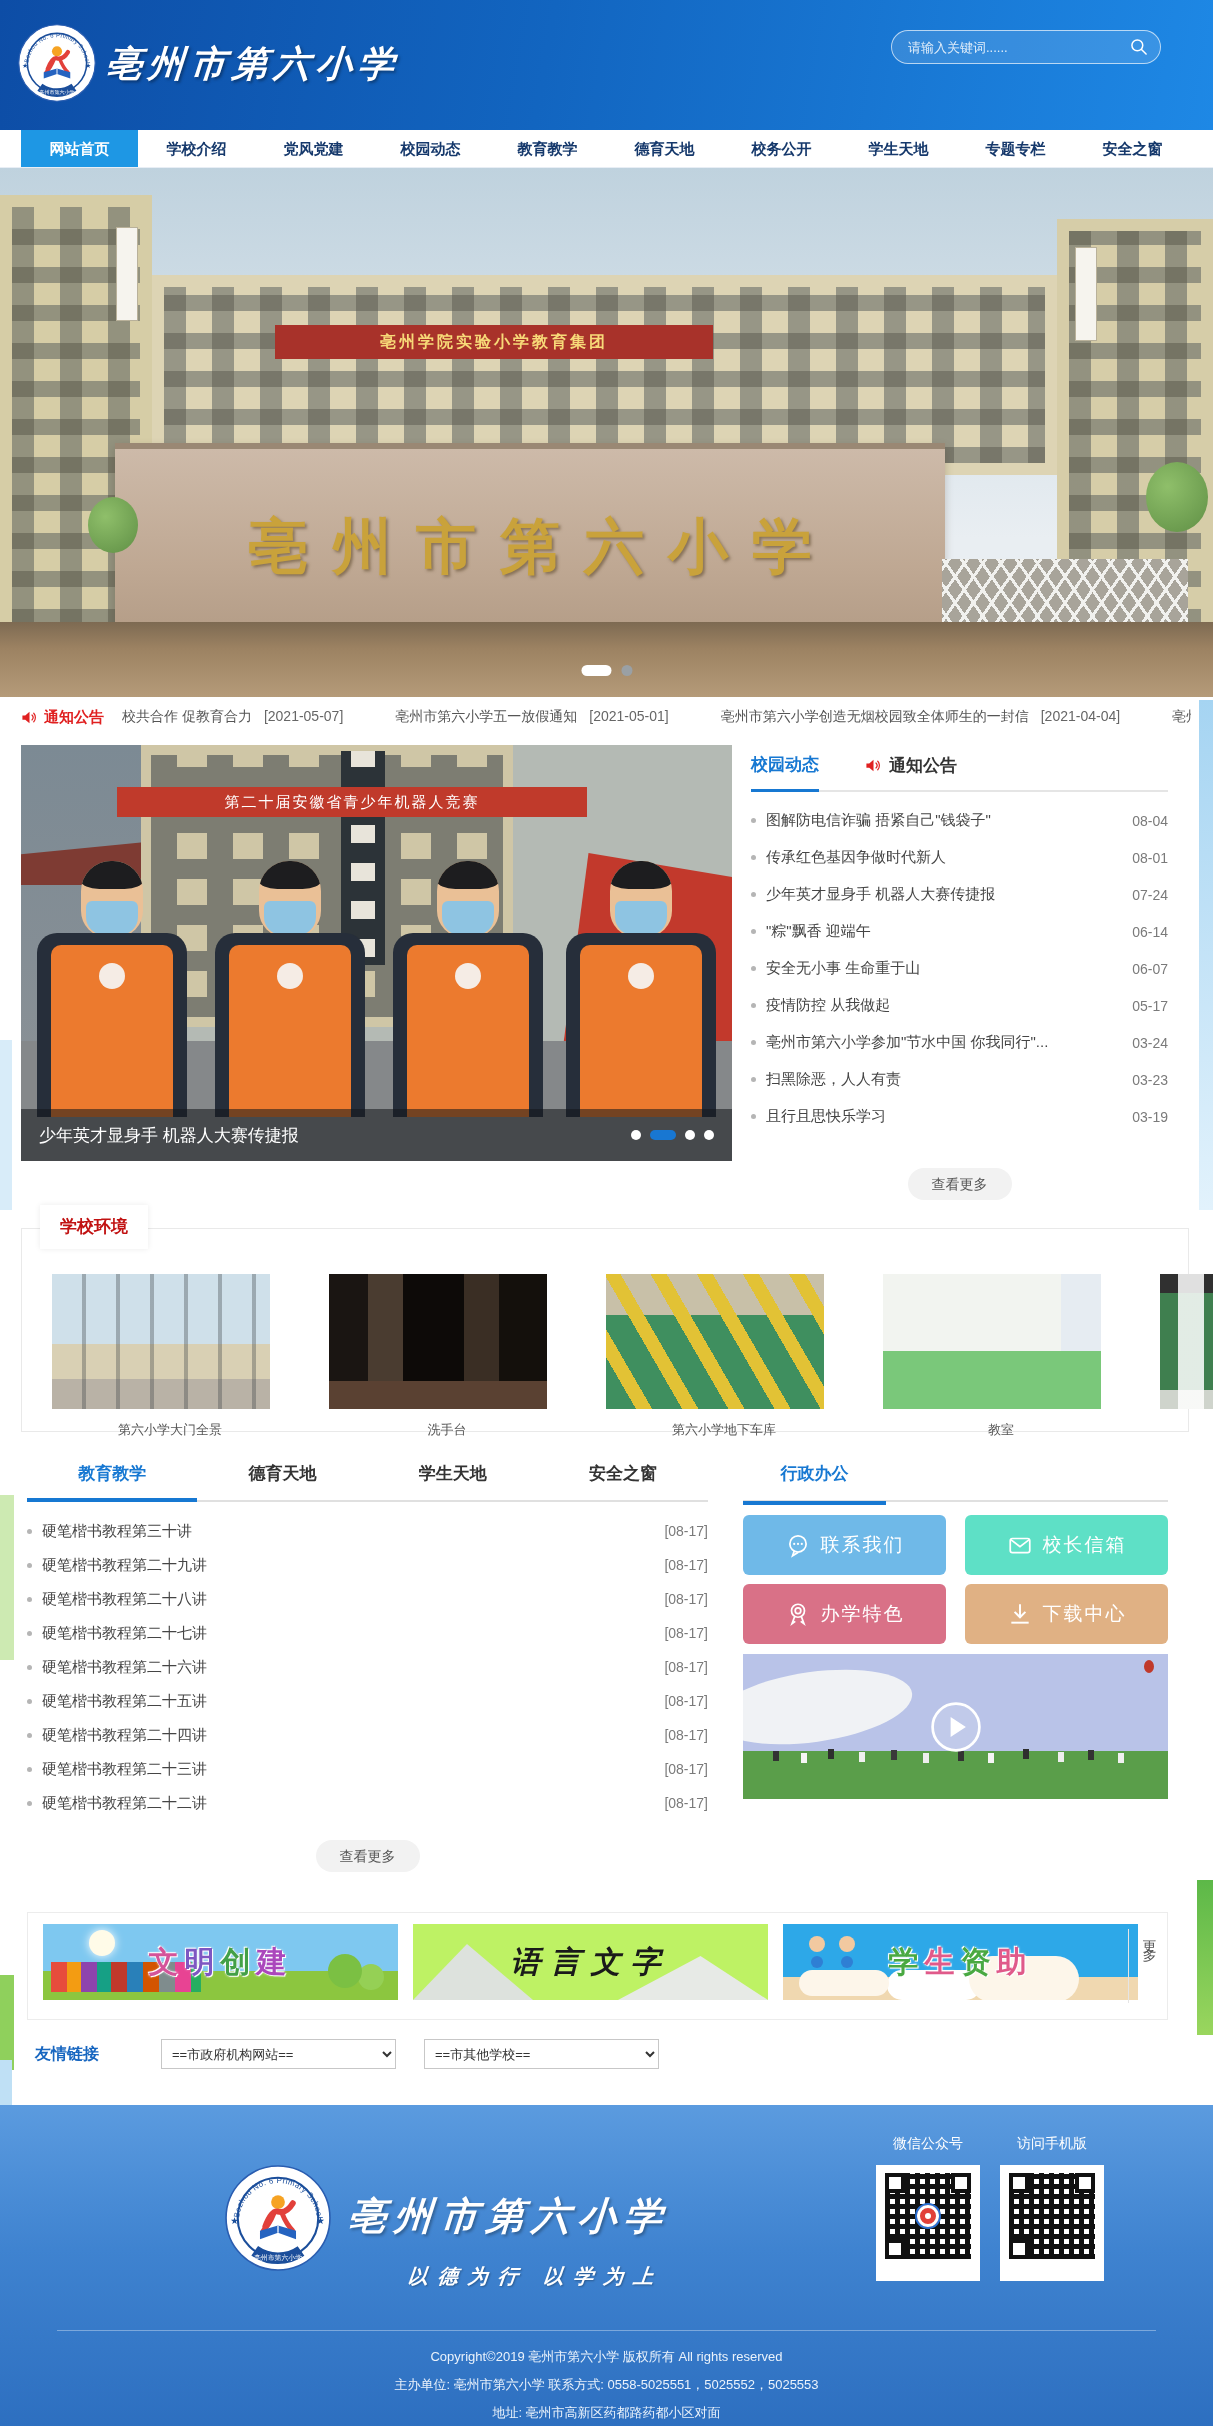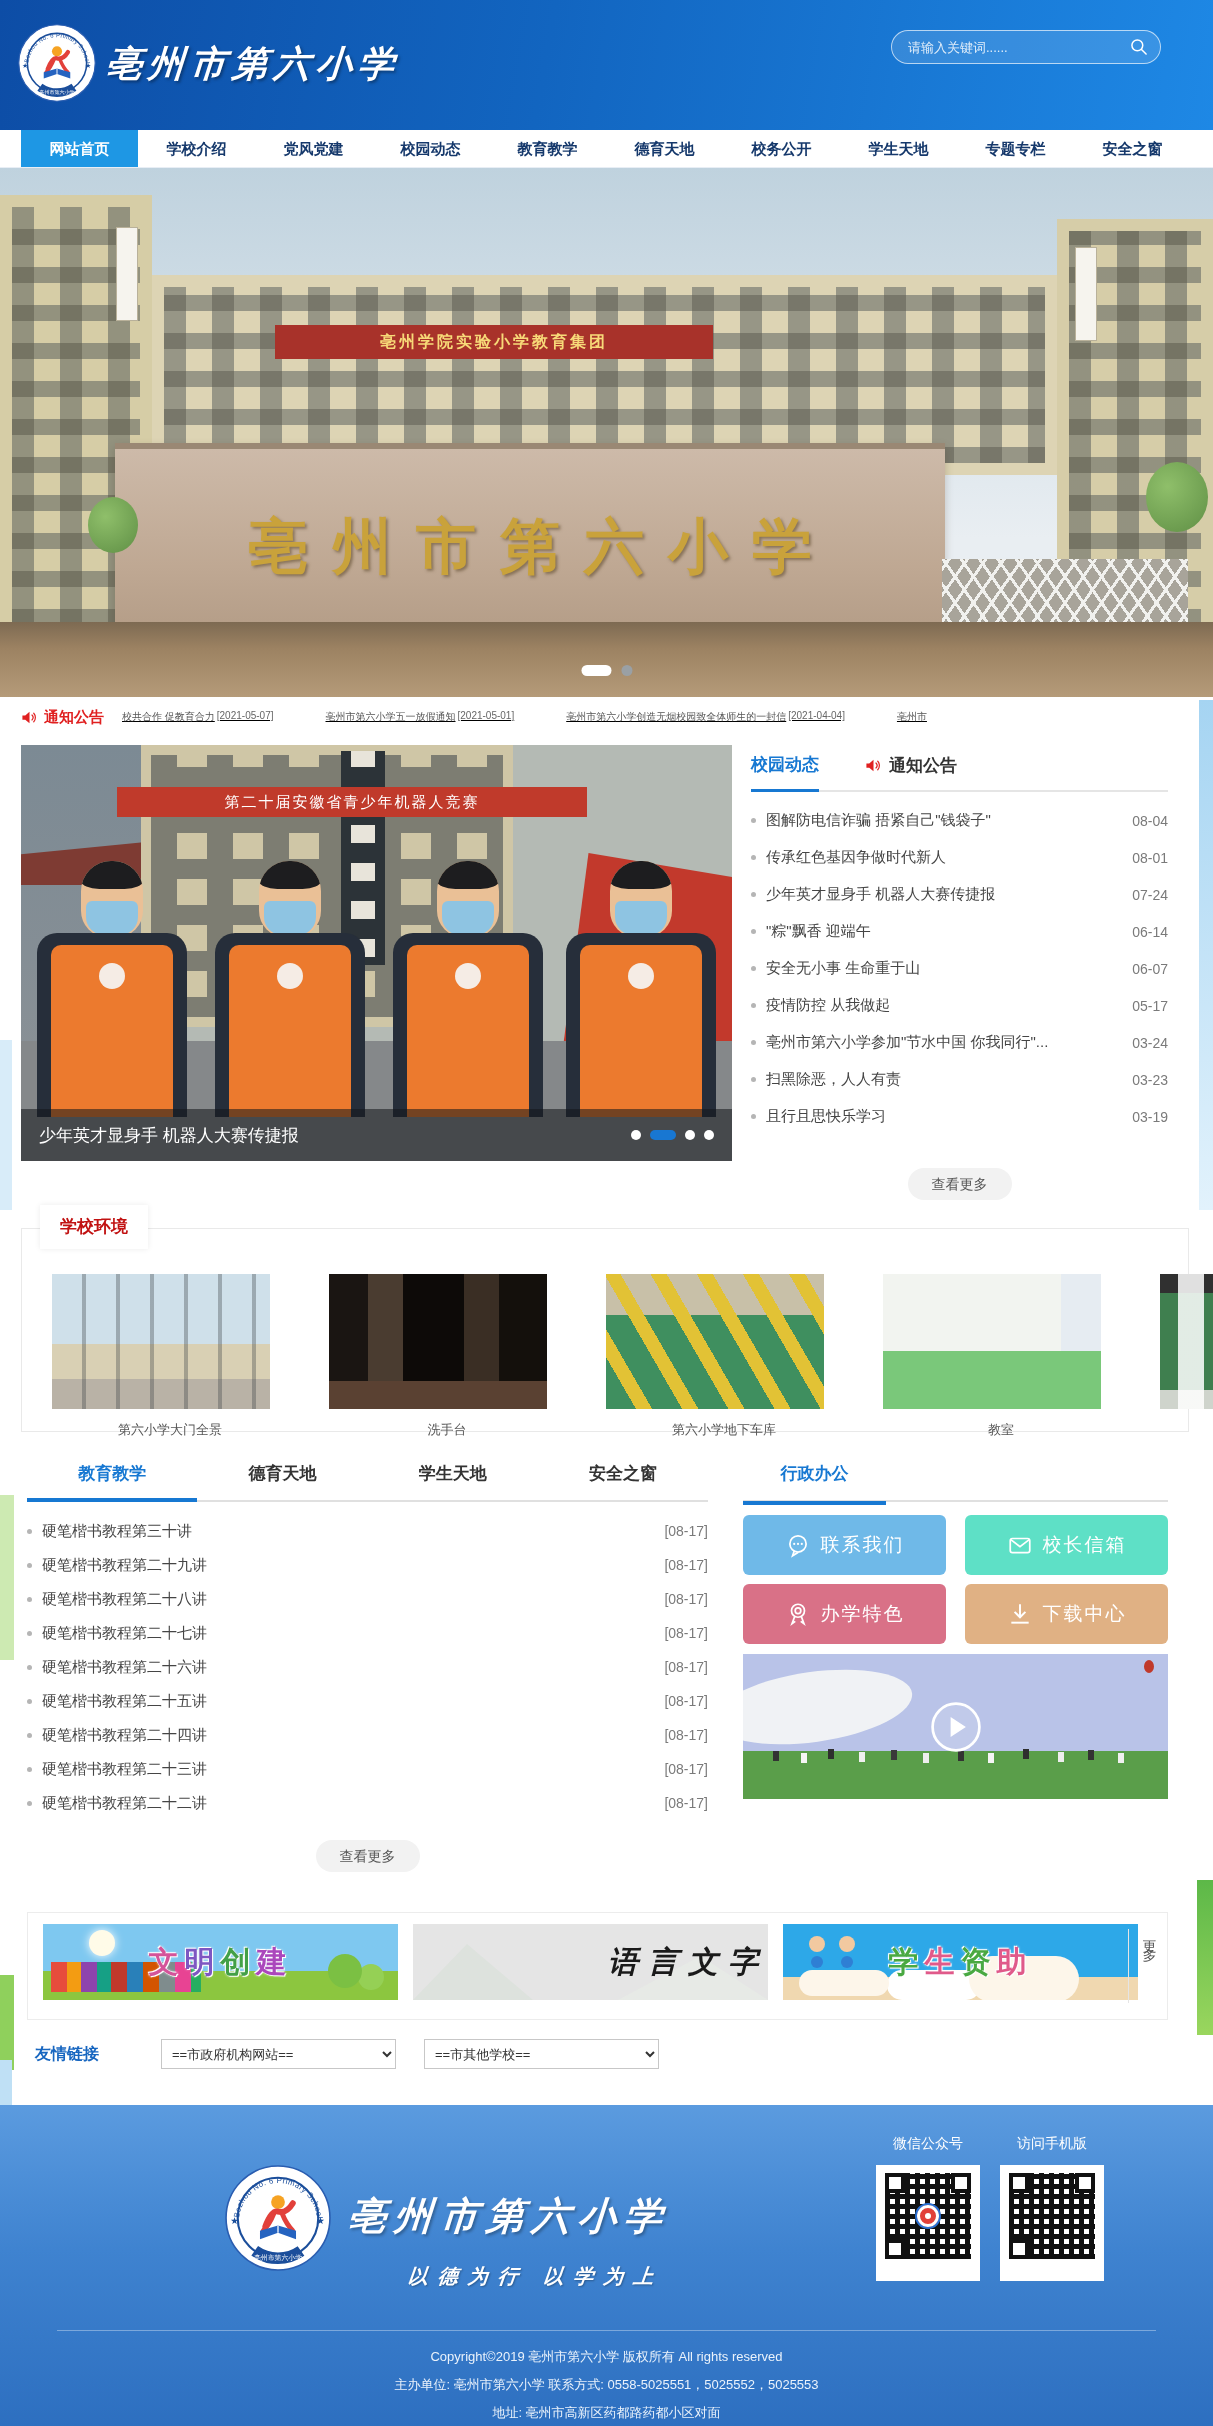--- a/index.html
+++ b/index.html
@@ -62,21 +62,21 @@
   .tree{position:absolute;border-radius:50%;background:radial-gradient(circle at 35% 35%,#8fbf6a,#5f8f45);}
   .t1{left:88px;top:330px;width:50px;height:56px;} .t2{left:1146px;top:295px;width:62px;height:70px;}
   .hero-dots{position:absolute;left:50%;top:498px;transform:translateX(-50%);display:flex;gap:10px;align-items:center;}
   .hd{width:11px;height:11px;border-radius:6px;background:#9aa0a4;}
   .hd.on{width:30px;background:#fff;}
 
   
   .notice{position:absolute;top:697px;left:21px;width:1170px;height:40px;background:#fff;display:flex;align-items:center;overflow:hidden;z-index:2;}
   .ntc-label{display:flex;align-items:center;gap:6px;color:#e02020;font-weight:bold;font-size:15px;margin-right:18px;flex:none;}
   .ntc-items{display:flex;gap:52px;white-space:nowrap;overflow:hidden;flex:1;}
-  .ntc-item{display:flex;gap:2px;font-size:10px;flex:none;text-decoration:underline;}
+  .ntc-item{display:flex;gap:12px;font-size:14px;flex:none;}
   .ntc-item a{color:#555;} .ntc-date{color:#666;}
 
   
   .car{position:absolute;left:21px;top:745px;width:711px;height:416px;overflow:hidden;background:#b4bab4;z-index:2;}
   .cb-street{position:absolute;left:0;top:0;width:140px;height:416px;background:linear-gradient(180deg,#7c8a94,#8d9296);}
   .cb-roof{position:absolute;left:0;top:96px;width:135px;height:44px;background:#7e3b33;clip-path:polygon(0 30%,100% 0,100% 100%,0 100%);}
   .cb-bld{position:absolute;left:120px;top:0;width:372px;height:282px;background:#cfc6a6;}
   .cb-win{position:absolute;inset:10px;opacity:.5;
     background-image:repeating-linear-gradient(0deg,#2e3640 0 20px,transparent 20px 46px),
                      repeating-linear-gradient(90deg,#2e3640 0 26px,transparent 26px 56px);}
@@ -161,21 +161,21 @@
   .ban-box{position:absolute;left:27px;top:1912px;width:1141px;height:108px;border:1px solid #ececec;box-sizing:border-box;background:#fff;z-index:2;}
   .ban-row{position:absolute;left:15px;top:11px;display:flex;gap:15px;}
   .ban{position:relative;width:355px;height:76px;overflow:hidden;display:flex;align-items:center;justify-content:center;}
   .ban-text{position:relative;z-index:3;font-size:30px;font-weight:bold;letter-spacing:6px;
     text-shadow:0 0 3px #fff,1px 1px 0 #fff,-1px -1px 0 #fff;}
   .ban0{background:linear-gradient(180deg,#7ec8f0 0 62%,#8cc63f 62%);}
   .bn0-sun{position:absolute;left:46px;top:6px;width:26px;height:26px;border-radius:50%;background:#fffbe8;box-shadow:0 0 10px #fff;}
   .bn0-city{position:absolute;left:8px;bottom:8px;width:150px;height:30px;
     background:linear-gradient(90deg,#e74c3c 0 16px,#f39c12 16px 30px,#8e44ad 30px 46px,#16a085 46px 60px,#c0392b 60px 76px,#2980b9 76px 92px,#d35400 92px 108px,#7f8c8d 108px 124px,#e84393 124px 140px,#27ae60 140px);}
   .bn0-tree{position:absolute;right:36px;bottom:12px;width:34px;height:34px;border-radius:50%;background:#7bc043;box-shadow:26px 6px 0 -4px #95d055;}
-  .ban1{background:#e5e5e5;justify-content:flex-end;}
+  .ban1{background:#bef264;}
   .bn1-mtn{position:absolute;left:0;bottom:0;width:120px;height:56px;background:#dde2dd;clip-path:polygon(0 100%,45% 0,100% 100%);}
   .bn1-mtn2{position:absolute;right:0;bottom:0;width:150px;height:44px;background:#e7eae6;clip-path:polygon(0 100%,55% 0,100% 100%);}
   .ban1 .ban-text{font-style:italic;text-shadow:none;letter-spacing:10px;}
   .ban2{background:linear-gradient(180deg,#2da8e8 0 70%,#f0d8b0 70%);}
   .bn2-cloud{position:absolute;left:16px;bottom:4px;width:90px;height:26px;border-radius:16px;background:#fdf6ea;box-shadow:180px -4px 0 10px #fdf6ea,90px 2px 0 2px #fff;}
   .bn2-kid{position:absolute;left:26px;top:12px;width:16px;height:16px;border-radius:50%;background:#f2c9a0;box-shadow:0 18px 0 -2px #2f7fd4,30px 0 0 #f2c9a0,30px 18px 0 -2px #2f7fd4;}
   .ban-more{position:absolute;right:8px;top:16px;bottom:16px;border-left:1px solid #e5e5e5;padding-left:12px;
     display:flex;align-items:center;writing-mode:vertical-lr;letter-spacing:8px;color:#555;font-size:14px;}
 
   

